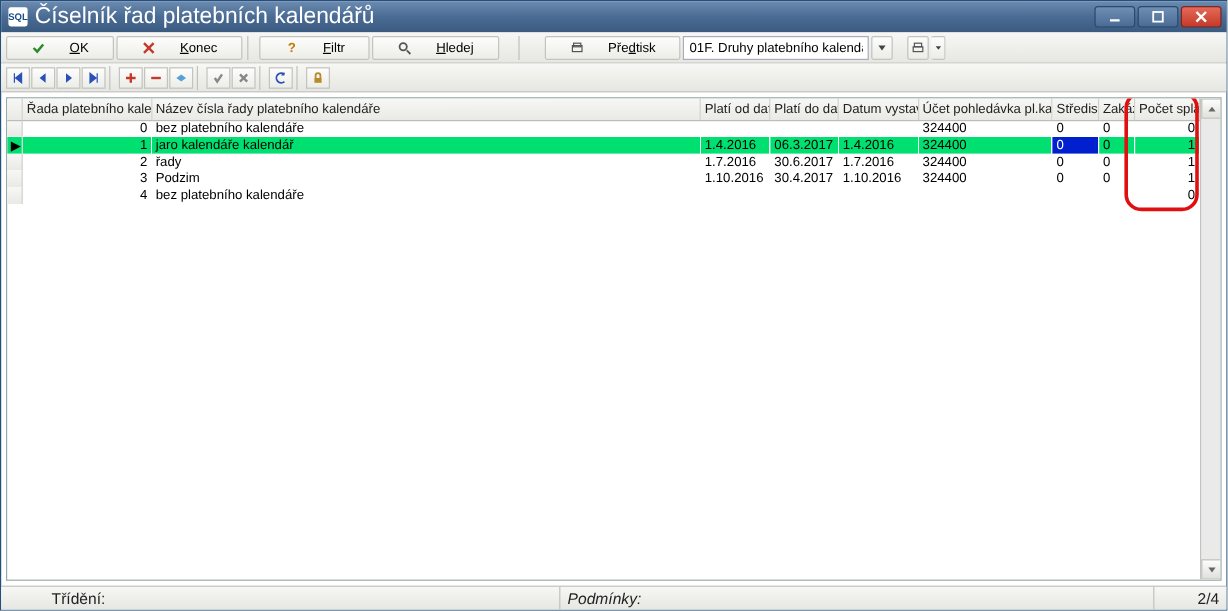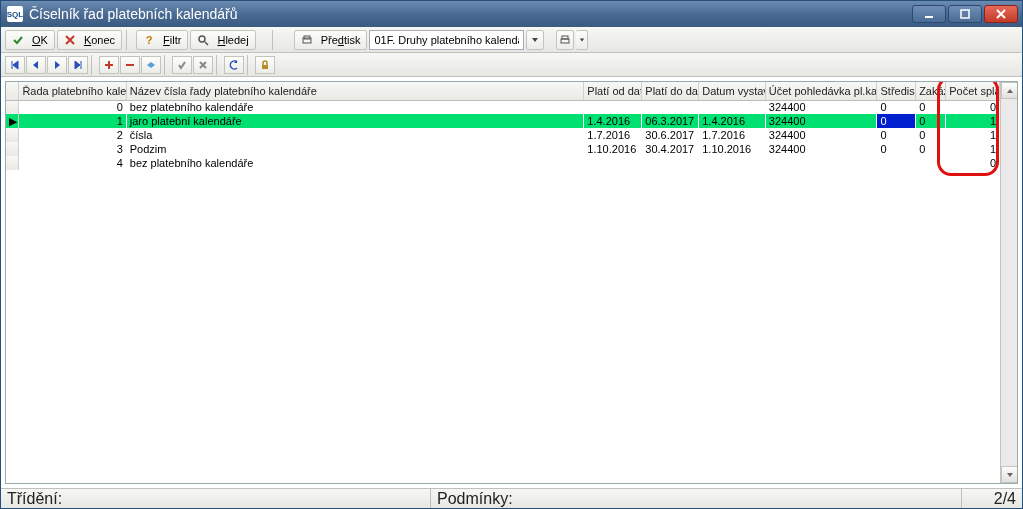--- a/index.html
+++ b/index.html
@@ -31,21 +31,21 @@
     background: #fff;
     color: #1b4f8a;
     font-size: 8px;
     font-weight: bold;
     display: inline-flex;
     align-items: center;
     justify-content: center;
     border-radius: 2px;
     margin-right: 6px;
   }
-  .titlebar .title-text { font-size: 14px; }
+  .titlebar .title-text { font-size: 19px; }
   .titlebar .spacer { flex: 1; }
   .winbtns { display: flex; gap: 2px; padding-right: 4px; }
   .winbtn {
     width: 34px; height: 18px;
     border: 1px solid #2a4a72;
     border-radius: 3px;
     background: linear-gradient(to bottom,#6f8fb5,#4a6b93);
     display: flex; align-items: center; justify-content: center;
     cursor: pointer;
   }
@@ -56,26 +56,26 @@
     height: 26px;
     background: linear-gradient(to bottom,#f7f7f5,#e6e6e2);
     border-bottom: 1px solid #c0c0bc;
     display: flex;
     align-items: center;
     padding: 0 4px;
     gap: 2px;
   }
   .tbtn {
     height: 20px;
-    padding: 0 6px;
+    padding: 0 20px;
     border: 1px solid transparent;
     border-radius: 2px;
     display: inline-flex;
     align-items: center;
-    gap: 8px;
+    gap: 20px;
     cursor: pointer;
     background: linear-gradient(to bottom,#fdfdfc,#ececE8);
     border-color:#c4c4be;
   }
   .tbtn .ico { width: 12px; height: 12px; display: inline-flex; align-items:center; justify-content:center;}
   .tbtn.ok .ico svg path{stroke:#2a8a2a;}
   .sep {
     width: 6px;
     height: 20px;
     display: inline-block;
@@ -183,31 +183,32 @@
     border-radius: 14px;
     pointer-events: none;
   }
 
   .statusbar{
     height:20px;
     background: linear-gradient(to bottom,#f7f7f5,#e6e6e2);
     border-top:1px solid #c0c0bc;
     display:flex;
     align-items:center;
-    font-size:16px;
+    font-size:13px;
     color:#222;
+    padding-left:36px;
   }
   .statusbar .panel{
     border-right:1px solid #c0c0bc;
     padding:0 6px;
     height:100%;
     display:flex;align-items:center;
   }
   .statusbar .panel.first{width:430px;}
-  .statusbar .panel.second{flex:1;}
+  .statusbar .panel.second{flex:1;font-style:italic;}
   .statusbar .panel.last{width:60px; justify-content:flex-end; border-right:none;}
   .underline{text-decoration:underline;}
 </style>
 </head>
 <body>
 
 <div class="window">
 
   <div class="titlebar">
     <span class="app-icon">SQL</span>
@@ -398,33 +399,33 @@
               <td></td>
               <td></td>
               <td>324400</td>
               <td class="">0</td>
               <td>0</td>
               <td class="num">0</td>
             </tr>
             <tr class="selected">
               <td class="rowmarker">▶</td>
               <td class="col-id">1</td>
-              <td>jaro platební kalendáře</td>
+              <td>jaro kalendáře kalendář</td>
               <td>1.4.2016</td>
               <td>06.3.2017</td>
               <td>1.4.2016</td>
               <td>324400</td>
               <td class="focus-cell">0</td>
               <td>0</td>
               <td class="num">1</td>
             </tr>
             <tr>
               <td class="rowmarker"></td>
               <td class="col-id">2</td>
-              <td>čísla</td>
+              <td>řady</td>
               <td>1.7.2016</td>
               <td>30.6.2017</td>
               <td>1.7.2016</td>
               <td>324400</td>
               <td class="">0</td>
               <td>0</td>
               <td class="num">1</td>
             </tr>
             <tr>
               <td class="rowmarker"></td>

